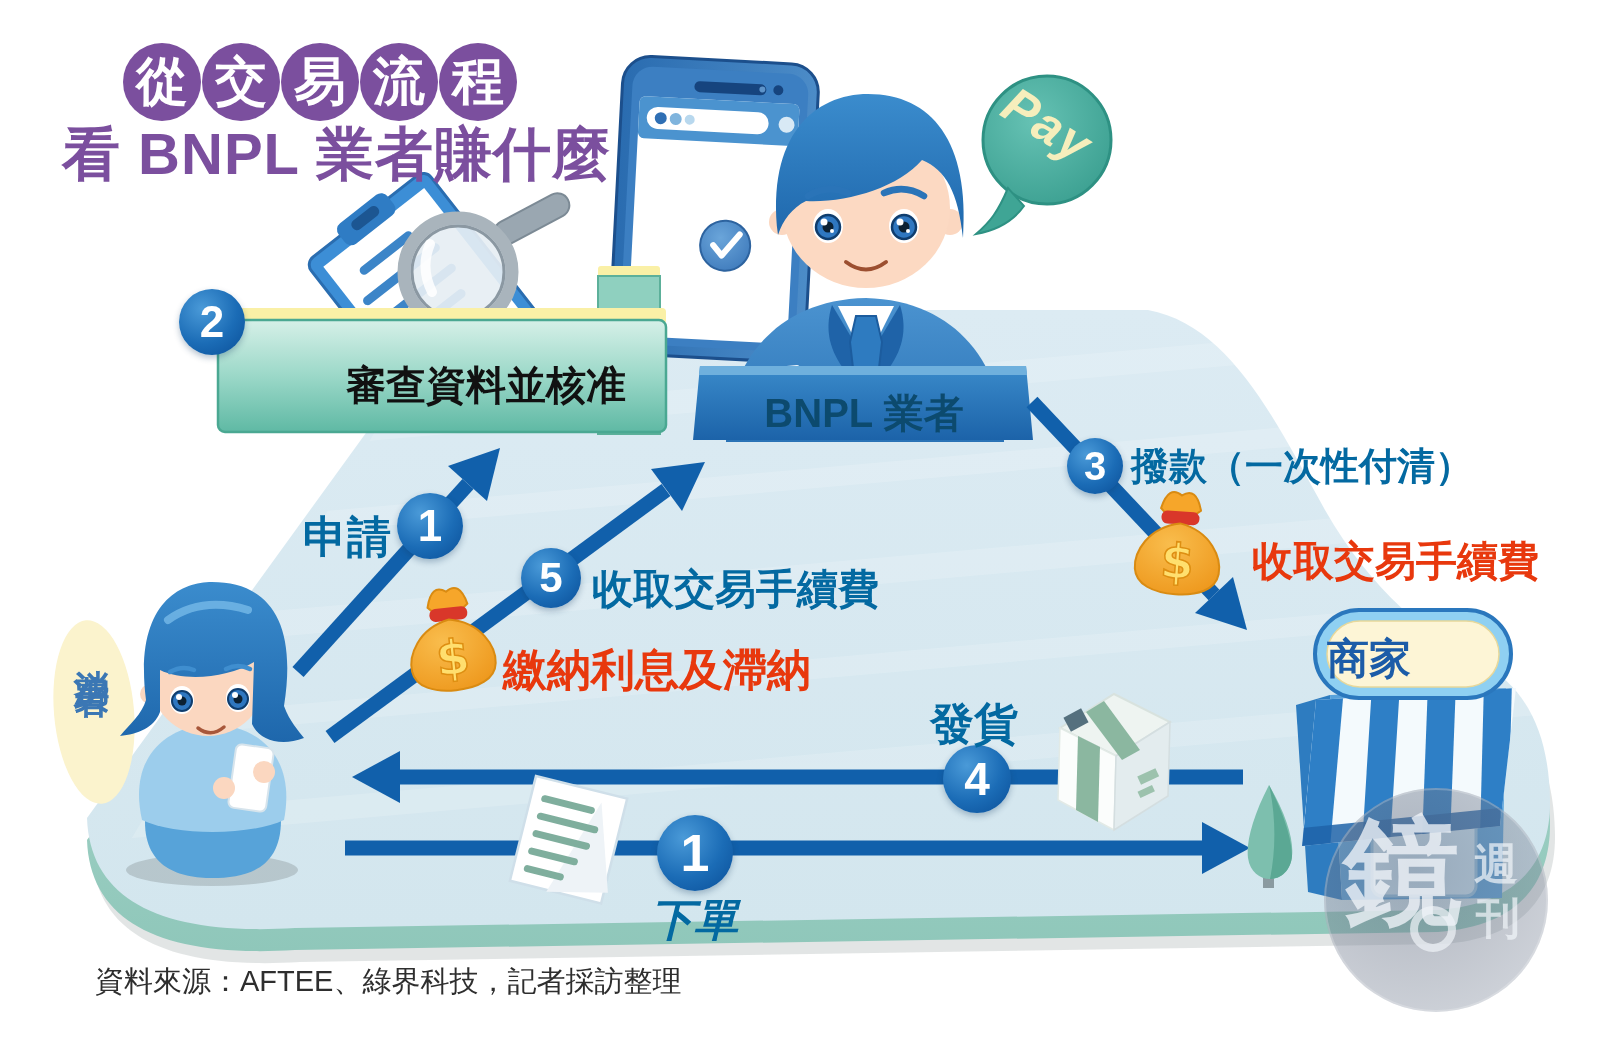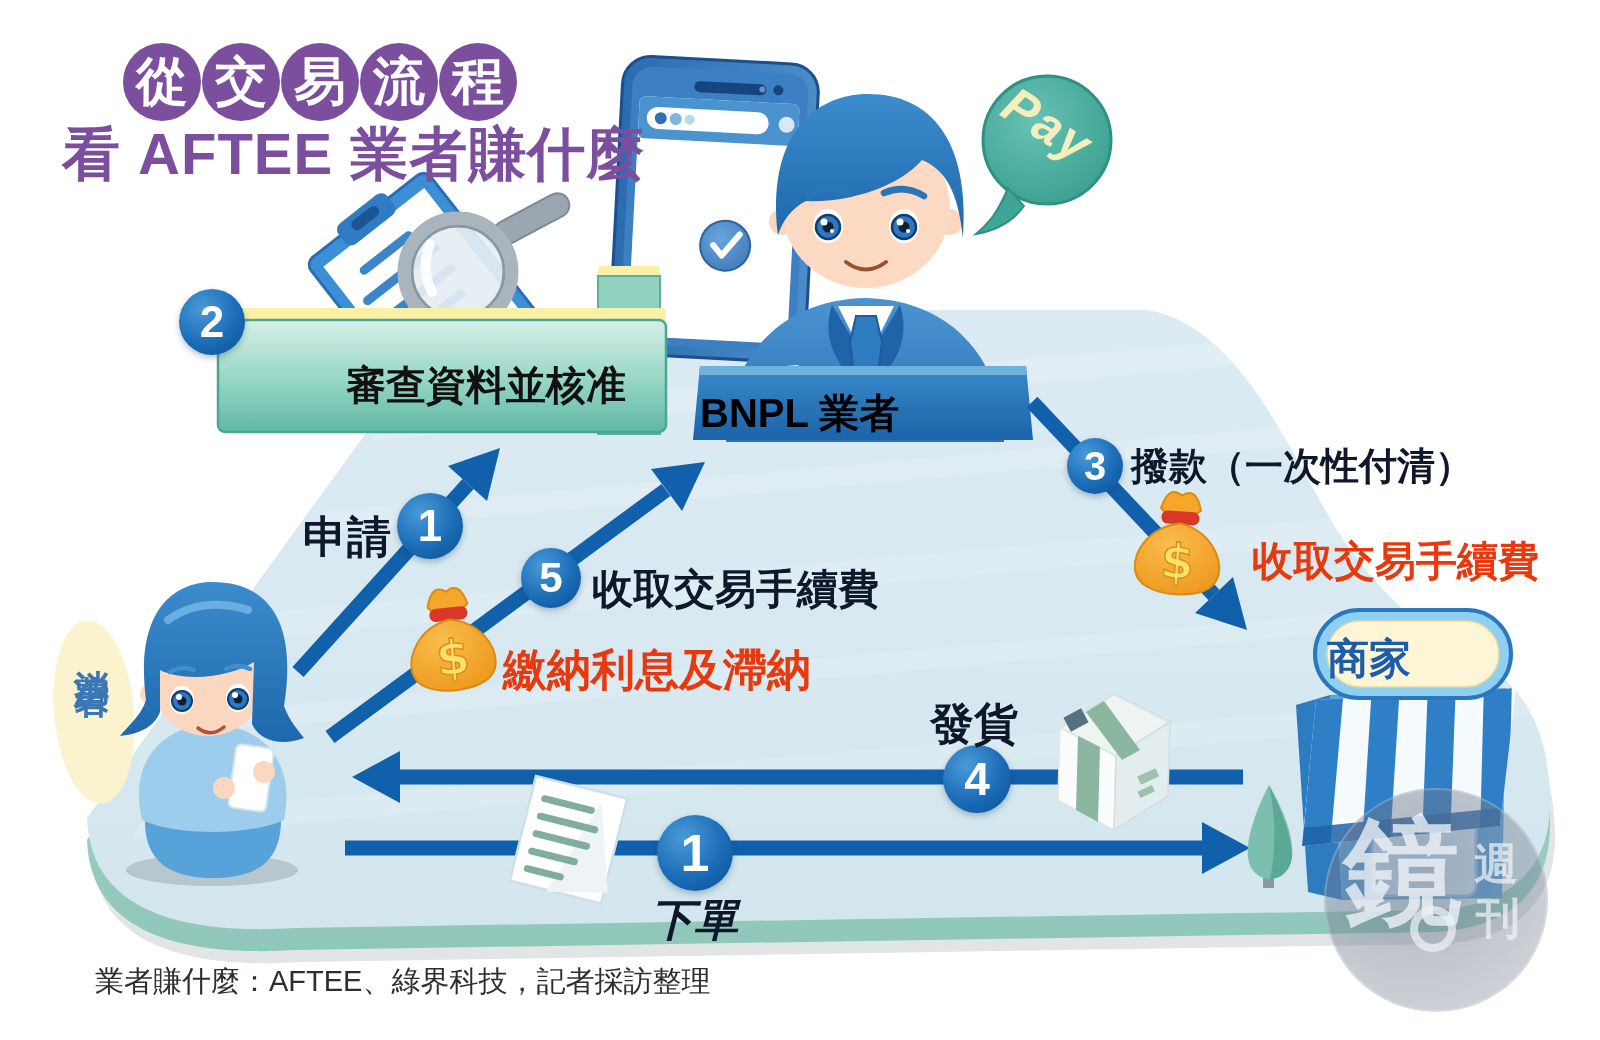--- a/index.html
+++ b/index.html
@@ -8,24 +8,24 @@
   #scene{position:absolute;left:0;top:0;}
   .badge-char{position:absolute;width:78px;height:78px;border-radius:50%;
     background:#7b4f9e;color:#fff;display:flex;align-items:center;justify-content:center;
     font-size:52px;font-weight:bold;}
   .title2{position:absolute;left:62px;top:116px;font-size:58px;font-weight:bold;
     color:#7b4f9e;letter-spacing:1px;white-space:nowrap;}
   .num{position:absolute;border-radius:50%;color:#fff;font-weight:bold;
     display:flex;align-items:center;justify-content:center;
     background:radial-gradient(circle at 35% 30%,#4a9ad8 0%,#1b6cb6 55%,#0a4e97 100%);
     box-shadow:0 3px 6px rgba(20,60,100,.3);}
-  .lbl{position:absolute;color:#0f172a;font-weight:bold;white-space:nowrap;}
+  .lbl{position:absolute;color:#0369a1;font-weight:bold;white-space:nowrap;}
   .fee{position:absolute;color:#e8380d;font-weight:bold;white-space:nowrap;}
   .panel-label{position:absolute;text-align:center;font-weight:bold;color:#111;white-space:nowrap;}
-  .counter-label{position:absolute;text-align:left;font-weight:bold;color:#000000;white-space:nowrap;}
+  .counter-label{position:absolute;text-align:center;font-weight:bold;color:#0c4a6e;white-space:nowrap;}
   .merchant-label{position:absolute;font-weight:bold;color:#1c5ca8;white-space:nowrap;}
   .consumer-label{position:absolute;writing-mode:vertical-rl;text-orientation:upright;
     font-weight:bold;color:#3b77b4;font-size:36px;line-height:1.1;letter-spacing:6px;}
   .pay-text{position:absolute;font-size:50px;font-weight:bold;font-style:italic;
     color:#f6eebc;transform:rotate(32deg);letter-spacing:2px;}
   .source{position:absolute;left:95px;top:962px;font-size:29px;color:#2e2e2e;white-space:nowrap;}
   .wm{position:absolute;left:1324px;top:788px;width:224px;height:224px;border-radius:50%;
     background:radial-gradient(circle at 40% 35%,rgba(96,106,126,.50),rgba(146,156,172,.38));
     box-shadow:inset 0 0 0 2px rgba(255,255,255,.22);}
   .wm-main{position:absolute;left:20px;top:24px;font-size:118px;font-weight:bold;
@@ -300,21 +300,21 @@
     </g>
   </g>
 </svg>
 
 <div>
   <span class="badge-char" style="left:123px;top:43px;">從</span>
   <span class="badge-char" style="left:202px;top:43px;">交</span>
   <span class="badge-char" style="left:281px;top:43px;">易</span>
   <span class="badge-char" style="left:360px;top:43px;">流</span>
   <span class="badge-char" style="left:439px;top:43px;">程</span>
-  <div class="title2">看 AFTEE 業者賺什麼</div>
+  <div class="title2">看 BNPL 業者賺什麼</div>
 </div>
 
 <div class="num" style="left:179px;top:289px;width:66px;height:66px;font-size:44px;">2</div>
 <div class="num" style="left:397px;top:493px;width:66px;height:66px;font-size:44px;">1</div>
 <div class="num" style="left:521px;top:548px;width:60px;height:60px;font-size:42px;">5</div>
 <div class="num" style="left:1067px;top:438px;width:56px;height:56px;font-size:40px;">3</div>
 <div class="num" style="left:943px;top:745px;width:68px;height:68px;font-size:46px;">4</div>
 <div class="num" style="left:657px;top:815px;width:76px;height:76px;font-size:52px;">1</div>
 
 <div class="panel-label" style="left:218px;top:358px;width:536px;font-size:40px;">審查資料並核准</div>
@@ -324,21 +324,21 @@
 <div class="lbl" style="left:1131px;top:441px;font-size:38px;">撥款（一次性付清）</div>
 <div class="fee" style="left:1252px;top:534px;font-size:41px;text-align:center;">收取交易手續費</div>
 <div class="lbl" style="left:930px;top:695px;font-size:44px;">發貨</div>
 <div class="lbl" style="left:650px;top:891px;font-size:44px;font-style:italic;">下單</div>
 
 <div class="counter-label" style="left:700px;top:386px;width:328px;font-size:40px;">BNPL 業者</div>
 <div class="merchant-label" style="left:1327px;top:631px;width:172px;font-size:42px;">商家</div>
 <div class="consumer-label" style="left:72px;top:640px;">消費者</div>
 <div class="pay-text" style="left:1000px;top:96px;">Pay</div>
 
-<div class="source">業者賺什麼：AFTEE、綠界科技，記者採訪整理</div>
+<div class="source">資料來源：AFTEE、綠界科技，記者採訪整理</div>
 
 <div class="wm">
   <span class="wm-main">鏡</span>
   <span class="wm-sub" style="left:150px;top:54px;">週</span>
   <span class="wm-sub" style="left:152px;top:108px;">刊</span>
   <span class="wm-lens"></span>
 </div>
 
 </div>
 

